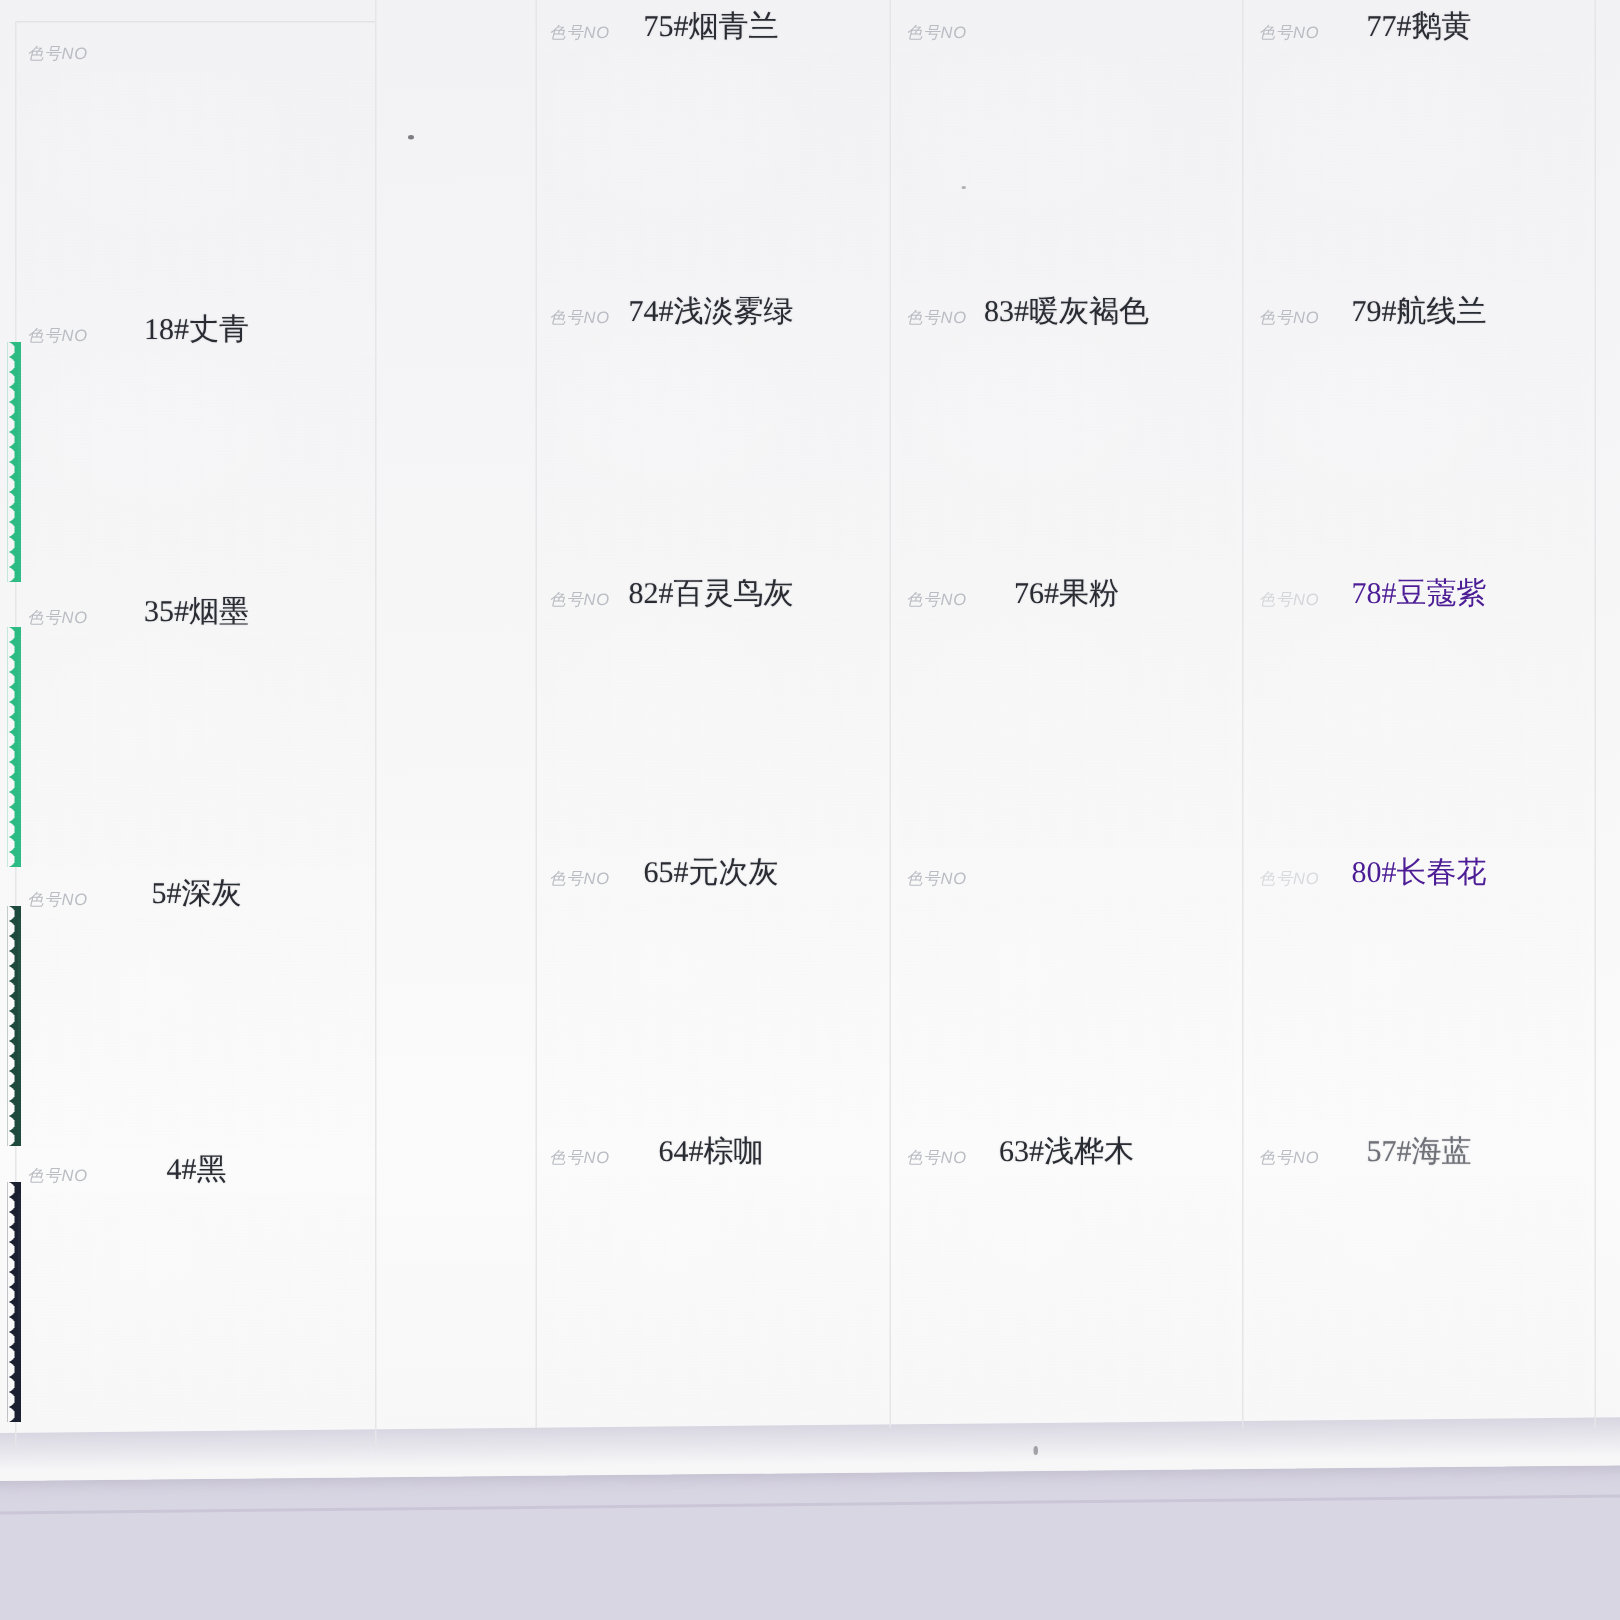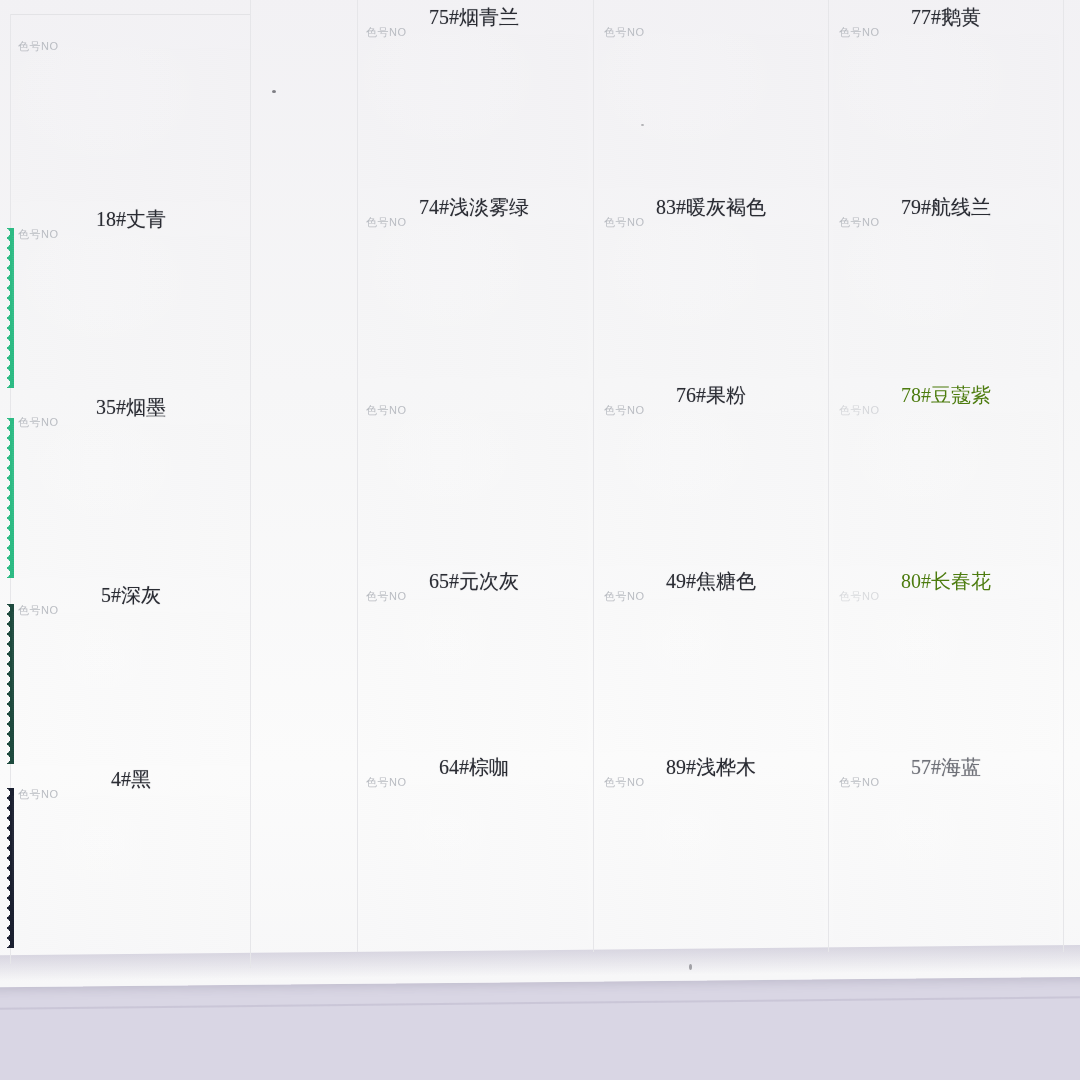--- a/index.html
+++ b/index.html
@@ -30,34 +30,35 @@
     position:absolute;left:0;top:1002px;width:1080px;height:2px;
     background:rgba(175,170,192,.35);transform:rotate(-0.6deg);
   }
 
   
   .cell{position:absolute;}
   .cell .celltop{
     position:absolute;left:0;top:0;width:100%;height:30px;
   }
   .code-no{
-    position:absolute;left:6px;top:23px;
+    position:absolute;left:6px;top:12px;
     font-size:11px;color:#b9bcc2;letter-spacing:.5px;
     font-family:"Liberation Sans","DejaVu Sans",sans-serif;
     white-space:nowrap;
+    font-style:italic;
   }
   .cname{
     position:absolute;left:0;top:2px;width:100%;
     text-align:center;
     font-size:20px;color:#2a2c33;
     font-family:"Liberation Serif","DejaVu Serif",serif;
     white-space:nowrap;
     text-shadow:0 0 1px rgba(120,120,130,.5);
   }
-  .cname.faded{color:#4d7c0f;text-shadow:none;}
+  .cname.faded{color:#4c1d95;text-shadow:none;}
   .cname.dim{color:#6f7178;}
 
   
   .chip{
     position:absolute;left:0;top:32px;
     width:100%;height:calc(100% - 34px);
   }
   .chip .fab{
     position:absolute;inset:0;
     -webkit-mask-image:
@@ -220,20 +221,21 @@
   <div class="chip">
     <div class="fab" style="background:#d8ddd9"></div>
     <div class="weave" style="opacity:.3"></div>
     <div class="sheen"></div>
   </div>
 </div>
 
 <div class="cell" style="left:360px;top:380px;width:228px;height:188px;">
   <div class="celltop">
     <span class="code-no">色号NO</span>
+    <span class="cname">82#百灵鸟灰</span>
   </div>
   <div class="chip">
     <div class="fab" style="background:#a9a995"></div>
     <div class="weave" style="opacity:.55"></div>
     <div class="sheen"></div>
   </div>
 </div>
 
 <div class="cell" style="left:360px;top:566px;width:228px;height:188px;">
   <div class="celltop">
@@ -290,33 +292,32 @@
   <div class="chip">
     <div class="fab" style="background:#e0c6bb"></div>
     <div class="weave" style="opacity:.3"></div>
     <div class="sheen"></div>
   </div>
 </div>
 
 <div class="cell" style="left:598px;top:566px;width:226px;height:188px;">
   <div class="celltop">
     <span class="code-no">色号NO</span>
-    <span class="cname">49#焦糖色</span>
   </div>
   <div class="chip">
     <div class="fab" style="background:#b5823f"></div>
     <div class="weave" style="opacity:.6"></div>
     <div class="sheen"></div>
   </div>
 </div>
 
 <div class="cell" style="left:598px;top:752px;width:226px;height:190px;">
   <div class="celltop">
     <span class="code-no">色号NO</span>
-    <span class="cname">89#浅桦木</span>
+    <span class="cname">63#浅桦木</span>
   </div>
   <div class="chip">
     <div class="fab" style="background:#d6d3bf"></div>
     <div class="weave" style="opacity:.3"></div>
     <div class="sheen"></div>
   </div>
 </div>
 
 <div class="cell" style="left:833px;top:2px;width:226px;height:188px;">
   <div class="celltop">

